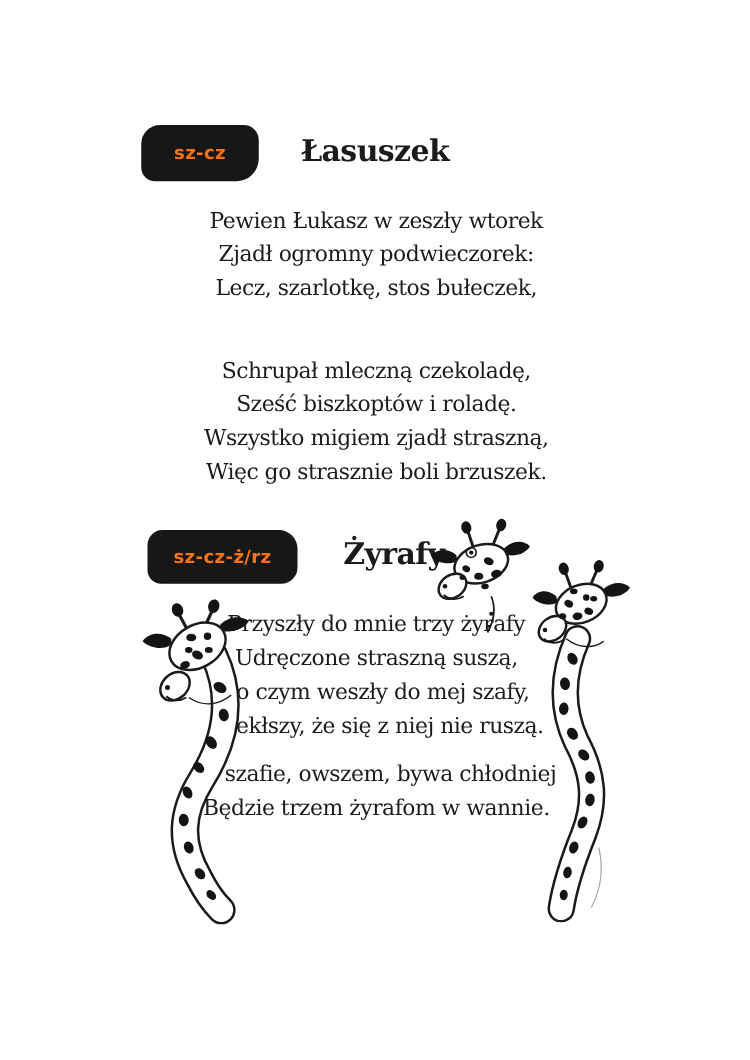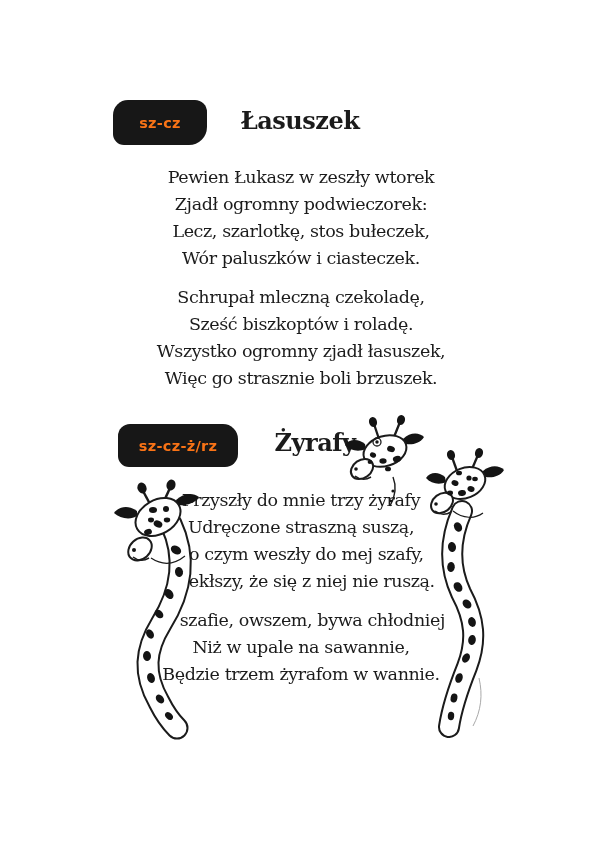--- a/index.html
+++ b/index.html
@@ -56,45 +56,43 @@
 
   <div class="badge badge1">
     <span>sz-cz</span>
   </div>
   <h1 class="title title1">Łasuszek</h1>
 
   <div class="stanza s1">
     <div>Pewien Łukasz w zeszły wtorek</div>
     <div>Zjadł ogromny podwieczorek:</div>
     <div>Lecz, szarlotkę, stos bułeczek,</div>
-    <div>Wór paluszków i ciasteczek.</div>
   </div>
 
   <div class="stanza s2">
     <div>Schrupał mleczną czekoladę,</div>
     <div>Sześć biszkoptów i roladę.</div>
-    <div>Wszystko ogromny zjadł łasuszek,</div>
+    <div>Wszystko migiem zjadł straszną,</div>
     <div>Więc go strasznie boli brzuszek.</div>
   </div>
 
   <div class="badge badge2">
     <span>sz-cz-ż/rz</span>
   </div>
   <h1 class="title title2">Żyrafy</h1>
 
   <div class="stanza s3">
     <div>Przyszły do mnie trzy żyrafy</div>
     <div>Udręczone straszną suszą,</div>
     <div>Po czym weszły do mej szafy,</div>
     <div>Rzekłszy, że się z niej nie ruszą.</div>
   </div>
 
   <div class="stanza s4">
     <div>W szafie, owszem, bywa chłodniej</div>
-    <div>Niż w upale na sawannie,</div>
     <div>Będzie trzem żyrafom w wannie.</div>
   </div>
 
   <svg class="art art-left" width="125" height="285" viewBox="0 0 125 285" aria-hidden="true">
 
     <path d="M68,62 C84,96 78,130 58,162 C42,188 40,212 56,240 C62,252 68,260 74,266" fill="none" stroke="#1b1b1b" stroke-width="23" stroke-linecap="round"></path>
     <path d="M68,62 C84,96 78,130 58,162 C42,188 40,212 56,240 C62,252 68,260 74,266" fill="none" stroke="#ffffff" stroke-width="19" stroke-linecap="round"></path>
     <g fill="#141414">
       <ellipse cx="73" cy="88" rx="5.5" ry="4" transform="rotate(30 73 88)"></ellipse>
       <ellipse cx="76" cy="110" rx="5" ry="4" transform="rotate(80 76 110)"></ellipse>

